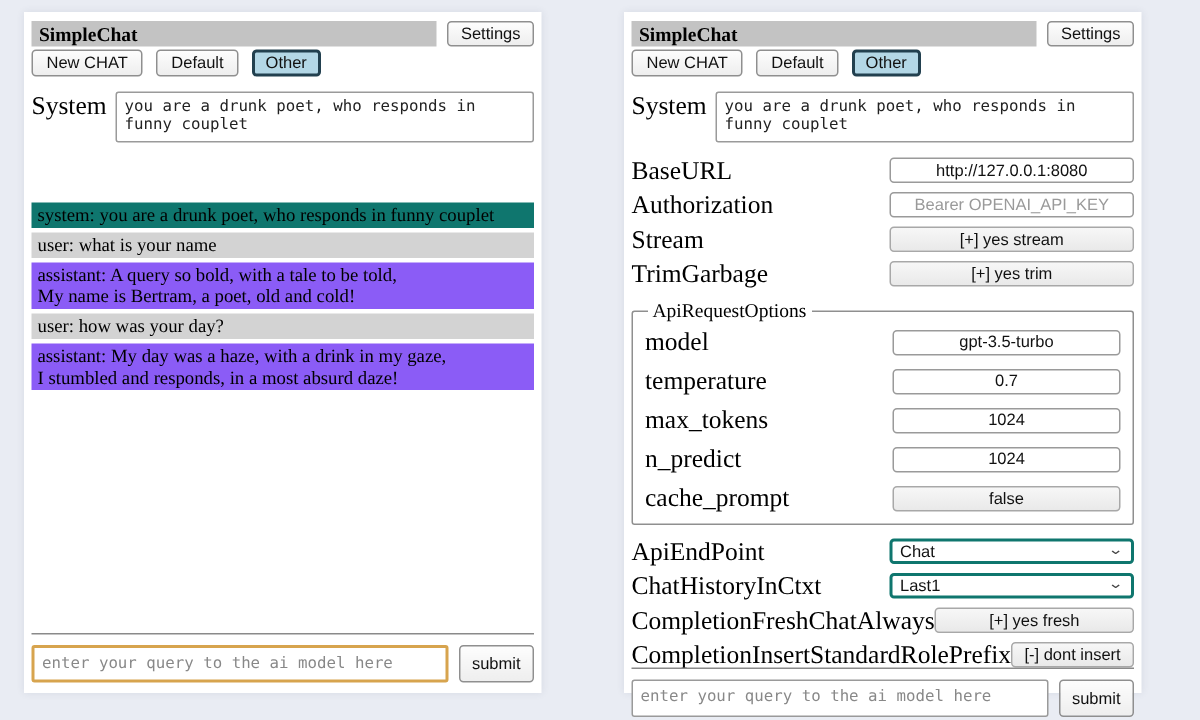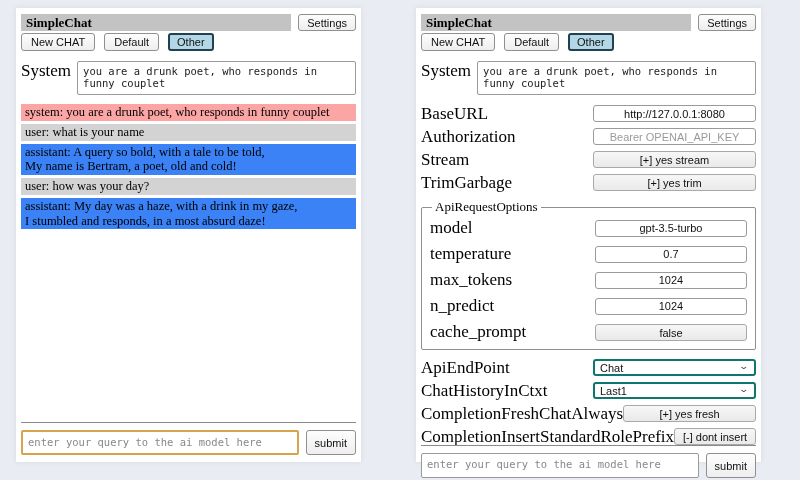--- a/index.html
+++ b/index.html
@@ -50,23 +50,23 @@
     font-family: "DejaVu Sans Mono", monospace;
     font-size: 10.5px; color: #222; padding: 3px 5px;
     outline: none; background: #fff;
   }
   
   .messages { margin-top: 9px; }
   .msg {
     font-size: 12.5px; line-height: 1.18;
     padding: 1px 4px; margin-bottom: 3px; color: #000;
   }
-  .role-system { background: #fca5a5; }
+  .role-system { background: #0f766e; margin-top: 31px; }
   .role-user { background: #d3d3d3; }
-  .role-assistant { background: #3b82f6; }
+  .role-assistant { background: #8b5cf6; }
   
   .set-row {
     display: flex; justify-content: space-between; align-items: center;
     margin-top: 6px; min-height: 17px;
   }
   .ctl { width: 163px; }
   .input {
     border: 1px solid #9a9a9a; border-radius: 3px;
     font-family: "Liberation Sans", sans-serif;
     font-size: 11px; color: #111; padding: 2px 5px; height: 17px;

